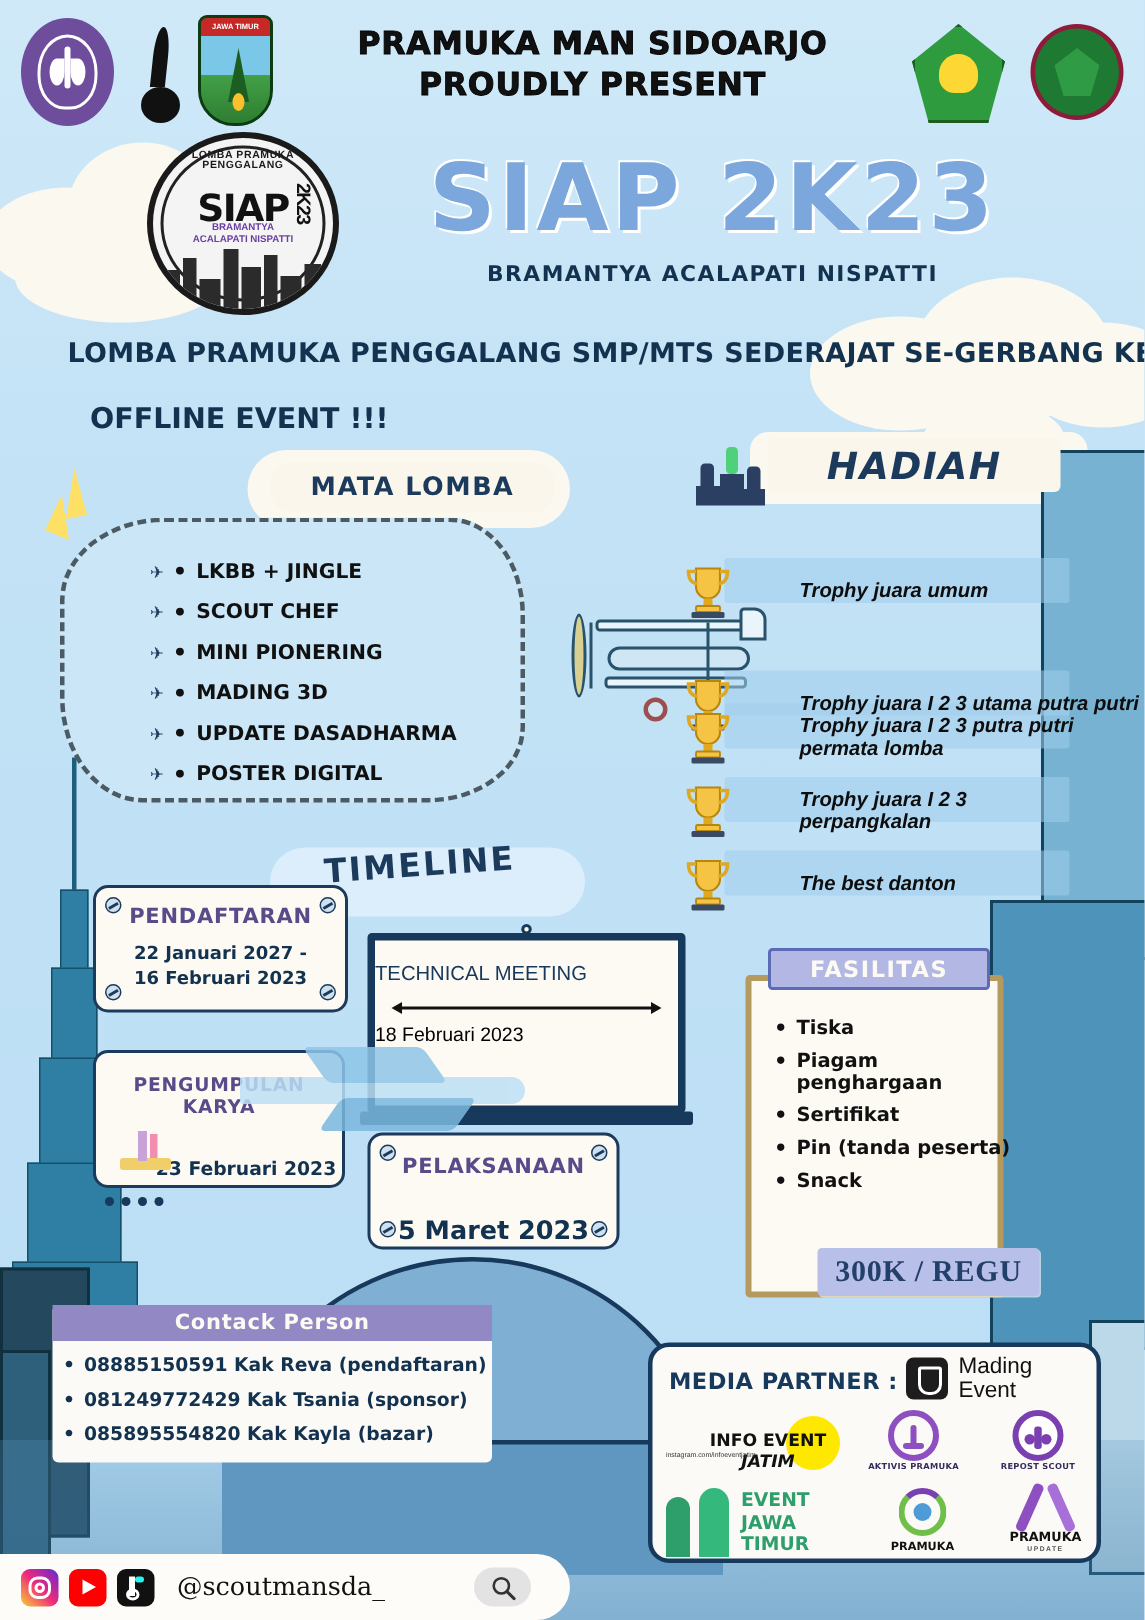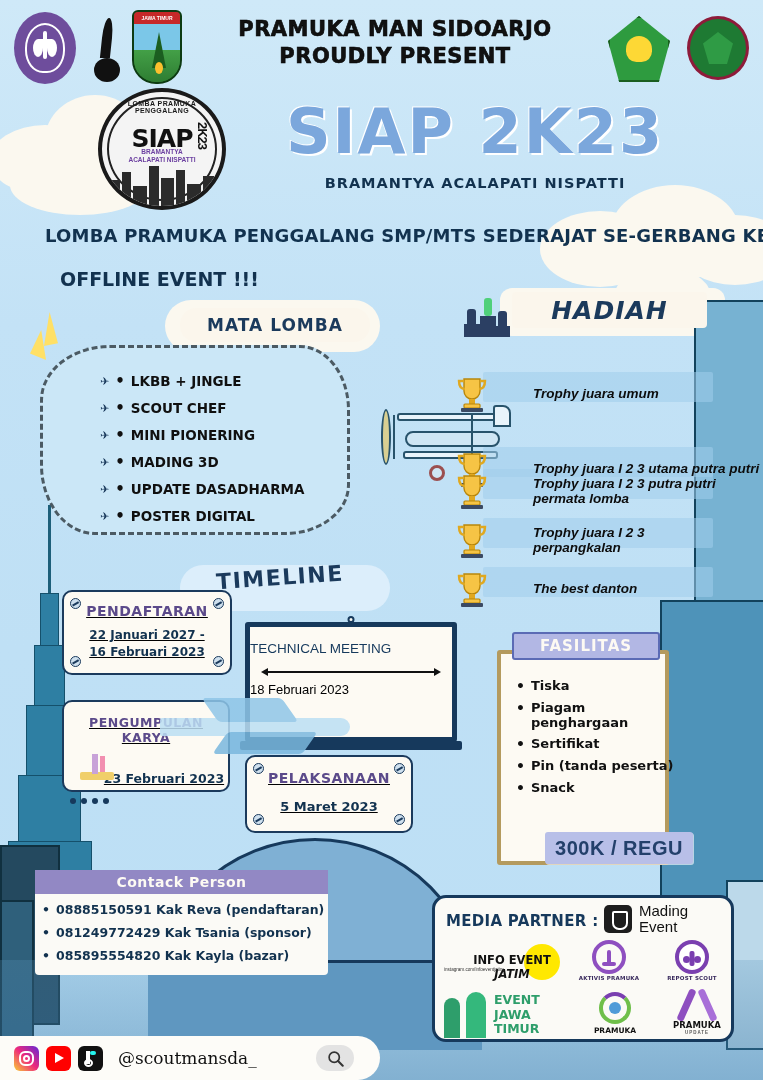--- a/index.html
+++ b/index.html
@@ -150,21 +150,20 @@
 
   
   .tl-title {
     position:absolute; left:216px; top:565px;
     font-family:"DejaVu Sans", sans-serif; font-size:22px; font-weight:bold;
     color:#1b3a5c; letter-spacing:1.5px; transform:rotate(-4deg);
   }
   .card {
     position:absolute; background:#fdfaf3; border:2px solid #1b3a5c;
     border-radius:10px;
-    text-decoration:underline;
   }
   .card .ttl {
     text-align:center; font-family:"DejaVu Sans", sans-serif;
     font-weight:bold; color:#5b4a8a; letter-spacing:.5px;
   }
   .card .dt {
     text-align:center; font-family:"DejaVu Sans", sans-serif;
     font-weight:bold; color:#12324f;
   }
   .screw { position:absolute; width:11px; height:11px; border-radius:50%;
@@ -200,21 +199,21 @@
   .fas-list li {
     list-style:none; margin-bottom:5px;
     font-family:"DejaVu Sans", sans-serif; font-size:13px; font-weight:bold;
     color:#111; display:flex; gap:6px; line-height:1.2;
   }
   .fas-list li .b { font-size:14px; }
   .price {
     position:absolute; left:545px; top:832px; width:148px; height:32px;
     background:#b8bfe8; border-radius:3px;
     display:flex; align-items:center; justify-content:center;
-    font-family:Liberation Sans, sans-serif; font-size:20px; font-weight:bold;
+    font-family:Liberation Serif, serif; font-size:20px; font-weight:bold;
     color:#23406b; letter-spacing:.5px;
     box-shadow:1px 1px 0 rgba(255,255,255,.6);
   }
 
   
   .cp-box {
     position:absolute; left:35px; top:870px; width:293px; height:105px;
     background:#fbfaf6; border-radius:4px;
   }
   .cp-hdr {
@@ -546,21 +545,21 @@
       <span style="width:6px;height:6px;background:#16395c;border-radius:50%;display:block;"></span>
     </div>
   </div>
 
   <div class="card" style="left:245px;top:755px;width:168px;height:78px;">
     <div class="screw" style="left:6px;top:6px;"></div>
     <div class="screw" style="right:6px;top:6px;"></div>
     <div class="screw" style="left:6px;bottom:6px;"></div>
     <div class="screw" style="right:6px;bottom:6px;"></div>
     <div class="ttl" style="font-size:14px;margin-top:13px;">PELAKSANAAN</div>
-    <div class="dt" style="font-size:13px;margin-top:13px;">5 Maret 2023</div>
+    <div class="dt" style="font-size:17px;margin-top:25px;">5 Maret 2023</div>
   </div>
 
   <div style="position:absolute;left:150px;top:690px;width:210px;height:80px;opacity:.85;">
     <div style="position:absolute;left:10px;top:28px;width:190px;height:18px;background:#bcdff4;border-radius:9px 40px 40px 9px;"></div>
     <div style="position:absolute;left:60px;top:8px;width:80px;height:24px;background:#8fc6e8;transform:skewX(35deg);border-radius:4px;"></div>
     <div style="position:absolute;left:70px;top:42px;width:90px;height:22px;background:#7ab8de;transform:skewX(-35deg);border-radius:4px;"></div>
   </div>
 
   <div class="fas-box"></div>
   <div class="fas-ribbon">FASILITAS</div>

